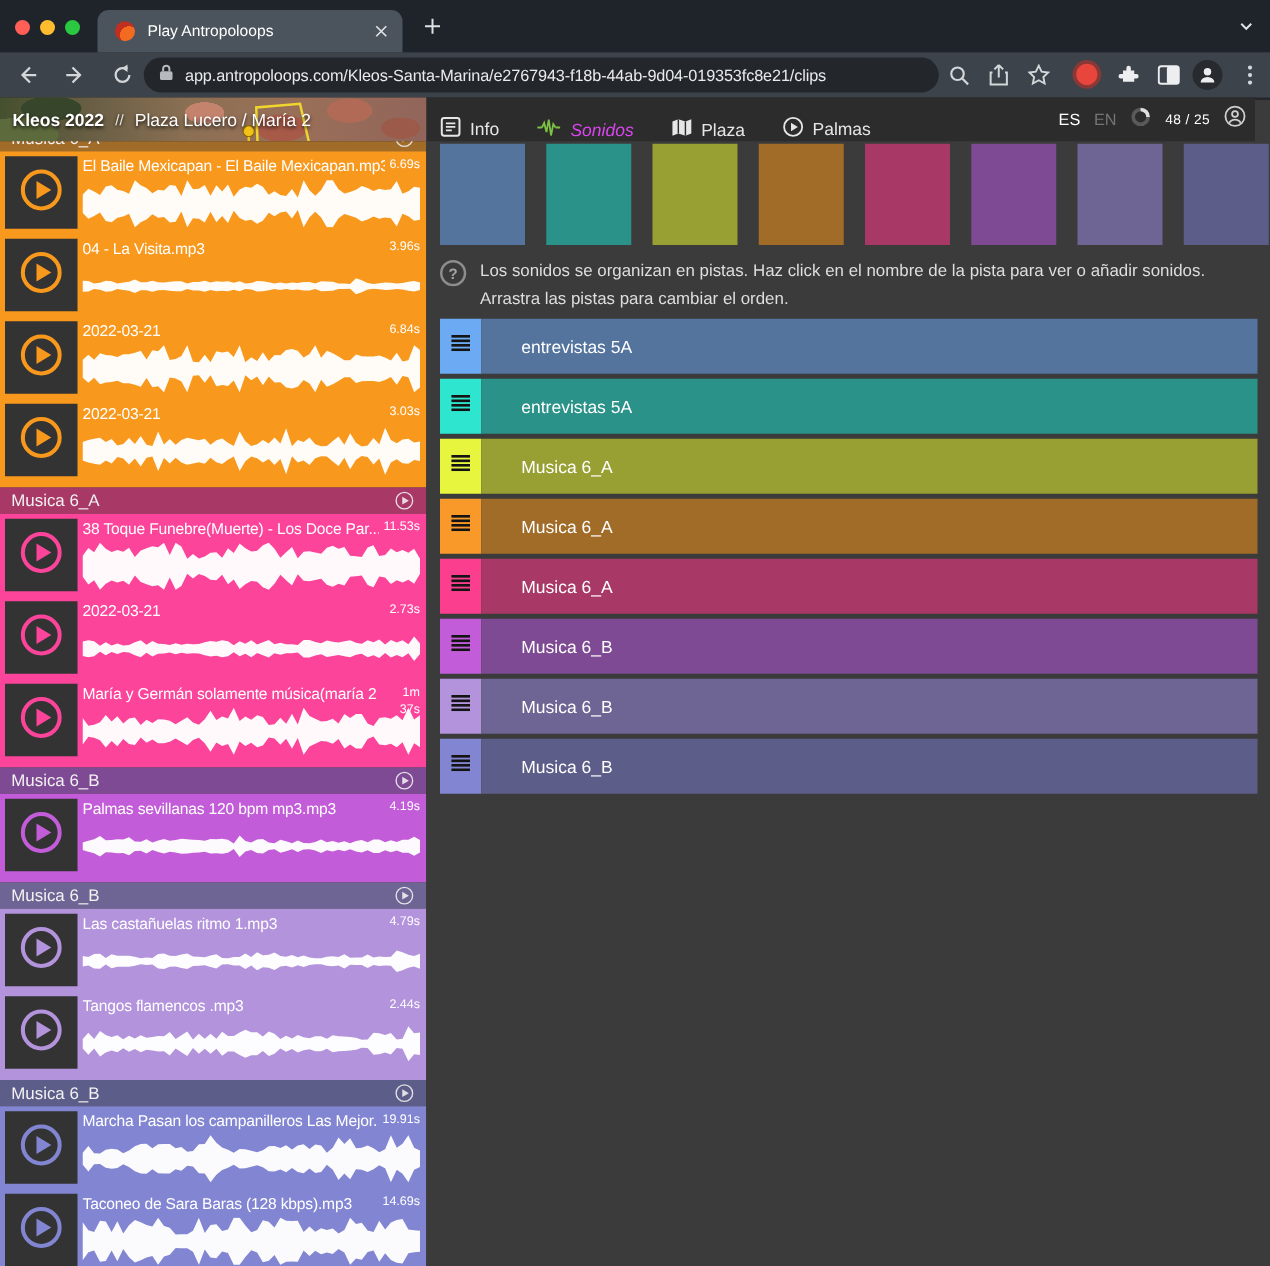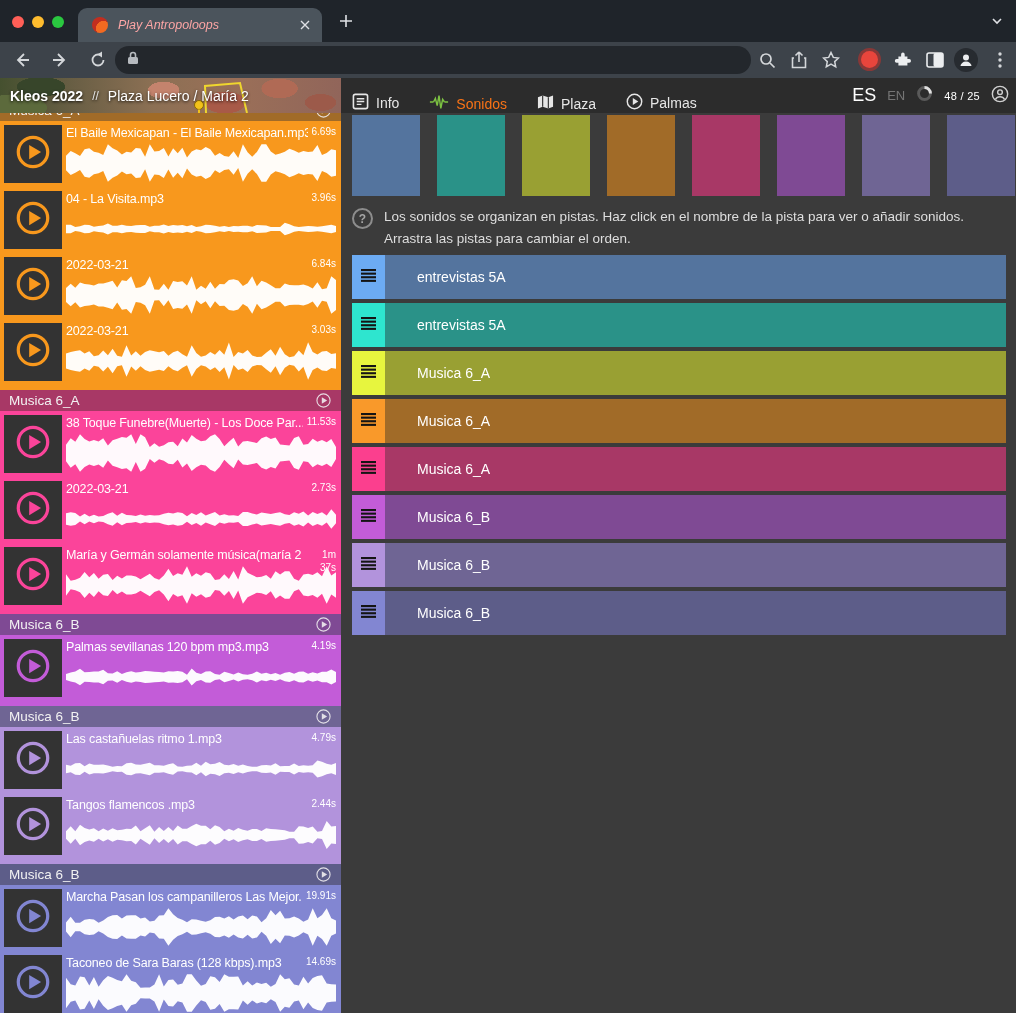--- a/index.html
+++ b/index.html
@@ -5,52 +5,52 @@
   html,body{margin:0;padding:0;background:#101216;font-family:"Liberation Sans",sans-serif;}
   .screen{position:relative;width:1016px;height:1013px;background:#3b3b3b;overflow:hidden;}
 
   
   .tabstrip{position:absolute;top:0;left:0;right:0;height:42px;background:#1f242a;}
   .lights{position:absolute;left:12px;top:16px;display:flex;gap:8px;}
   .light{width:12px;height:12px;border-radius:50%;display:inline-block;}
   .light.red{background:#ff5f57;}.light.yellow{background:#febc2e;}.light.green{background:#2ac840;}
   .tab{position:absolute;left:78px;top:8px;width:244px;height:34px;background:#4b545c;border-radius:9px 9px 0 0;display:flex;align-items:center;}
   .favicon{width:16px;height:16px;border-radius:50%;margin:0 10px 0 14px;background:radial-gradient(circle at 70% 70%, #f36a21 0 45%, #c22e1f 46% 100%);}
-  .tab-title{color:#fca5a5;font-size:12.5px;flex:1;white-space:nowrap;overflow:hidden;font-style:italic;}
+  .tab-title{color:#ffffff;font-size:12.5px;flex:1;white-space:nowrap;overflow:hidden;}
   .tab-close{margin-right:12px;display:flex;align-items:center;}
   .newtab{position:absolute;left:338px;top:13px;}
   .tabsearch{position:absolute;right:12px;top:14px;}
   .toolbar{position:absolute;top:42px;left:0;right:0;height:36px;background:#3d434a;border-bottom:2px solid #23272c;}
   .tbicon{position:absolute;top:8px;display:flex;align-items:center;justify-content:center;width:20px;height:20px;}
   .omnibox{position:absolute;left:115px;top:4px;width:636px;height:28px;background:#23272c;border-radius:14px;display:flex;align-items:center;padding:0 12px;box-sizing:border-box;}
   .url{color:#e8eaed;font-size:13px;font-weight:500;margin-left:9px;white-space:nowrap;overflow:hidden;letter-spacing:-0.1px;}
   .reddot{position:absolute;top:9px;width:17px;height:17px;border-radius:50%;background:#e8453c;box-shadow:0 0 0 3px rgba(196,48,40,.55);}
   .avatarbtn{position:absolute;top:6px;width:24px;height:24px;border-radius:50%;background:#272b30;display:flex;align-items:center;justify-content:center;}
 
   
-  .appheader{position:absolute;top:78px;left:0;right:0;height:35px;background:#2c2c2c;}
+  .appheader{position:absolute;top:78px;left:0;right:12px;height:35px;background:#2c2c2c;}
   .map-crumb{position:absolute;left:0;top:0;width:341px;height:35px;overflow:hidden;display:flex;align-items:center;padding-left:10px;box-sizing:border-box;gap:9px;
     background:
       radial-gradient(40px 16px at 12% 25%, #37452a 0 60%, transparent 61%),
       radial-gradient(55px 22px at 4% 85%, #5c6a3c 0 60%, transparent 61%),
       radial-gradient(26px 14px at 48% 35%, #c4836d 0 60%, transparent 61%),
       radial-gradient(34px 18px at 66% 70%, #a85a48 0 60%, transparent 61%),
       radial-gradient(30px 16px at 82% 30%, #b06a55 0 60%, transparent 61%),
       radial-gradient(26px 14px at 94% 70%, #9c5a4a 0 60%, transparent 61%),
       linear-gradient(90deg,#45502f 0%,#6a5f45 22%,#8c7054 45%,#9a6f58 70%,#91655a 100%);}
   .map-overlay{position:absolute;left:0;top:0;width:341px;height:35px;pointer-events:none;}
   .bc{position:relative;z-index:2;color:#fff;text-shadow:0 1px 3px rgba(0,0,0,.85);white-space:nowrap;}
   .bc-project{font-size:14px;font-weight:bold;}
   .bc-sep{font-size:12px;color:#e6e6e6;}
   .bc-title{font-size:14px;}
   .nav{position:absolute;left:352px;top:0;height:35px;display:flex;align-items:flex-end;gap:30px;}
   .nav-item{display:flex;align-items:center;gap:7px;color:#e6e6e6;font-size:14px;cursor:pointer;}
-  .nav-item.active{color:#f97316;}
+  .nav-item.active{color:#d946ef;font-style:italic;}
   .hdr-right{position:absolute;right:7px;top:0;height:35px;display:flex;align-items:center;gap:11px;}
-  .lang-es{color:#ffffff;font-size:18px;}
+  .lang-es{color:#ffffff;font-size:13px;}
   .lang-en{color:#757575;font-size:13px;}
   .counter{color:#ffffff;font-size:11px;letter-spacing:0.3px;}
 
   
   .clips-panel{position:absolute;left:0;top:113px;width:341px;height:900px;overflow:hidden;background:#3b3b3b;}
   .sec-header{height:21px;display:flex;align-items:center;padding:0 9px;color:#f2f2f2;font-size:13.5px;}
   .sec-header.clipped{margin-top:-13px;}
   .sec-play{margin-left:auto;display:flex;align-items:center;opacity:.9;}
   .sec-block{padding:2px 0 5px 0;}
   .clip{position:relative;height:64px;margin-bottom:2px;}
@@ -123,20 +123,21 @@
           <path d="M13 0.5 L13 6.5 L8.5 3.5 Z" fill="#d4d7da"></path>
         </svg>
     </span>
     <div class="omnibox">
       <span>
         <svg width="12" height="14" viewBox="0 0 12 14">
             <rect x="1" y="6" width="10" height="7" rx="1.5" fill="#b6babf"></rect>
             <path d="M3.5 6 V4 a2.5 2.5 0 0 1 5 0 V6" fill="none" stroke="#b6babf" stroke-width="1.6"></path>
           </svg>
       </span>
+      <span class="url">app.antropoloops.com/Kleos-Santa-Marina/e2767943-f18b-44ab-9d04-019353fc8e21/clips</span>
     </div>
     <span class="tbicon" style="left:757px;">
       <svg width="17" height="17" viewBox="0 0 17 17">
           <circle cx="7" cy="7" r="5" fill="none" stroke="#d4d7da" stroke-width="1.7"></circle>
           <path d="M11 11 L15.5 15.5" stroke="#d4d7da" stroke-width="1.7"></path>
         </svg>
     </span>
     <span class="tbicon" style="left:789px;">
       <svg width="16" height="18" viewBox="0 0 16 18">
           <path d="M8 1 V11 M8 1 L4.5 4.5 M8 1 L11.5 4.5" fill="none" stroke="#d4d7da" stroke-width="1.6"></path>

